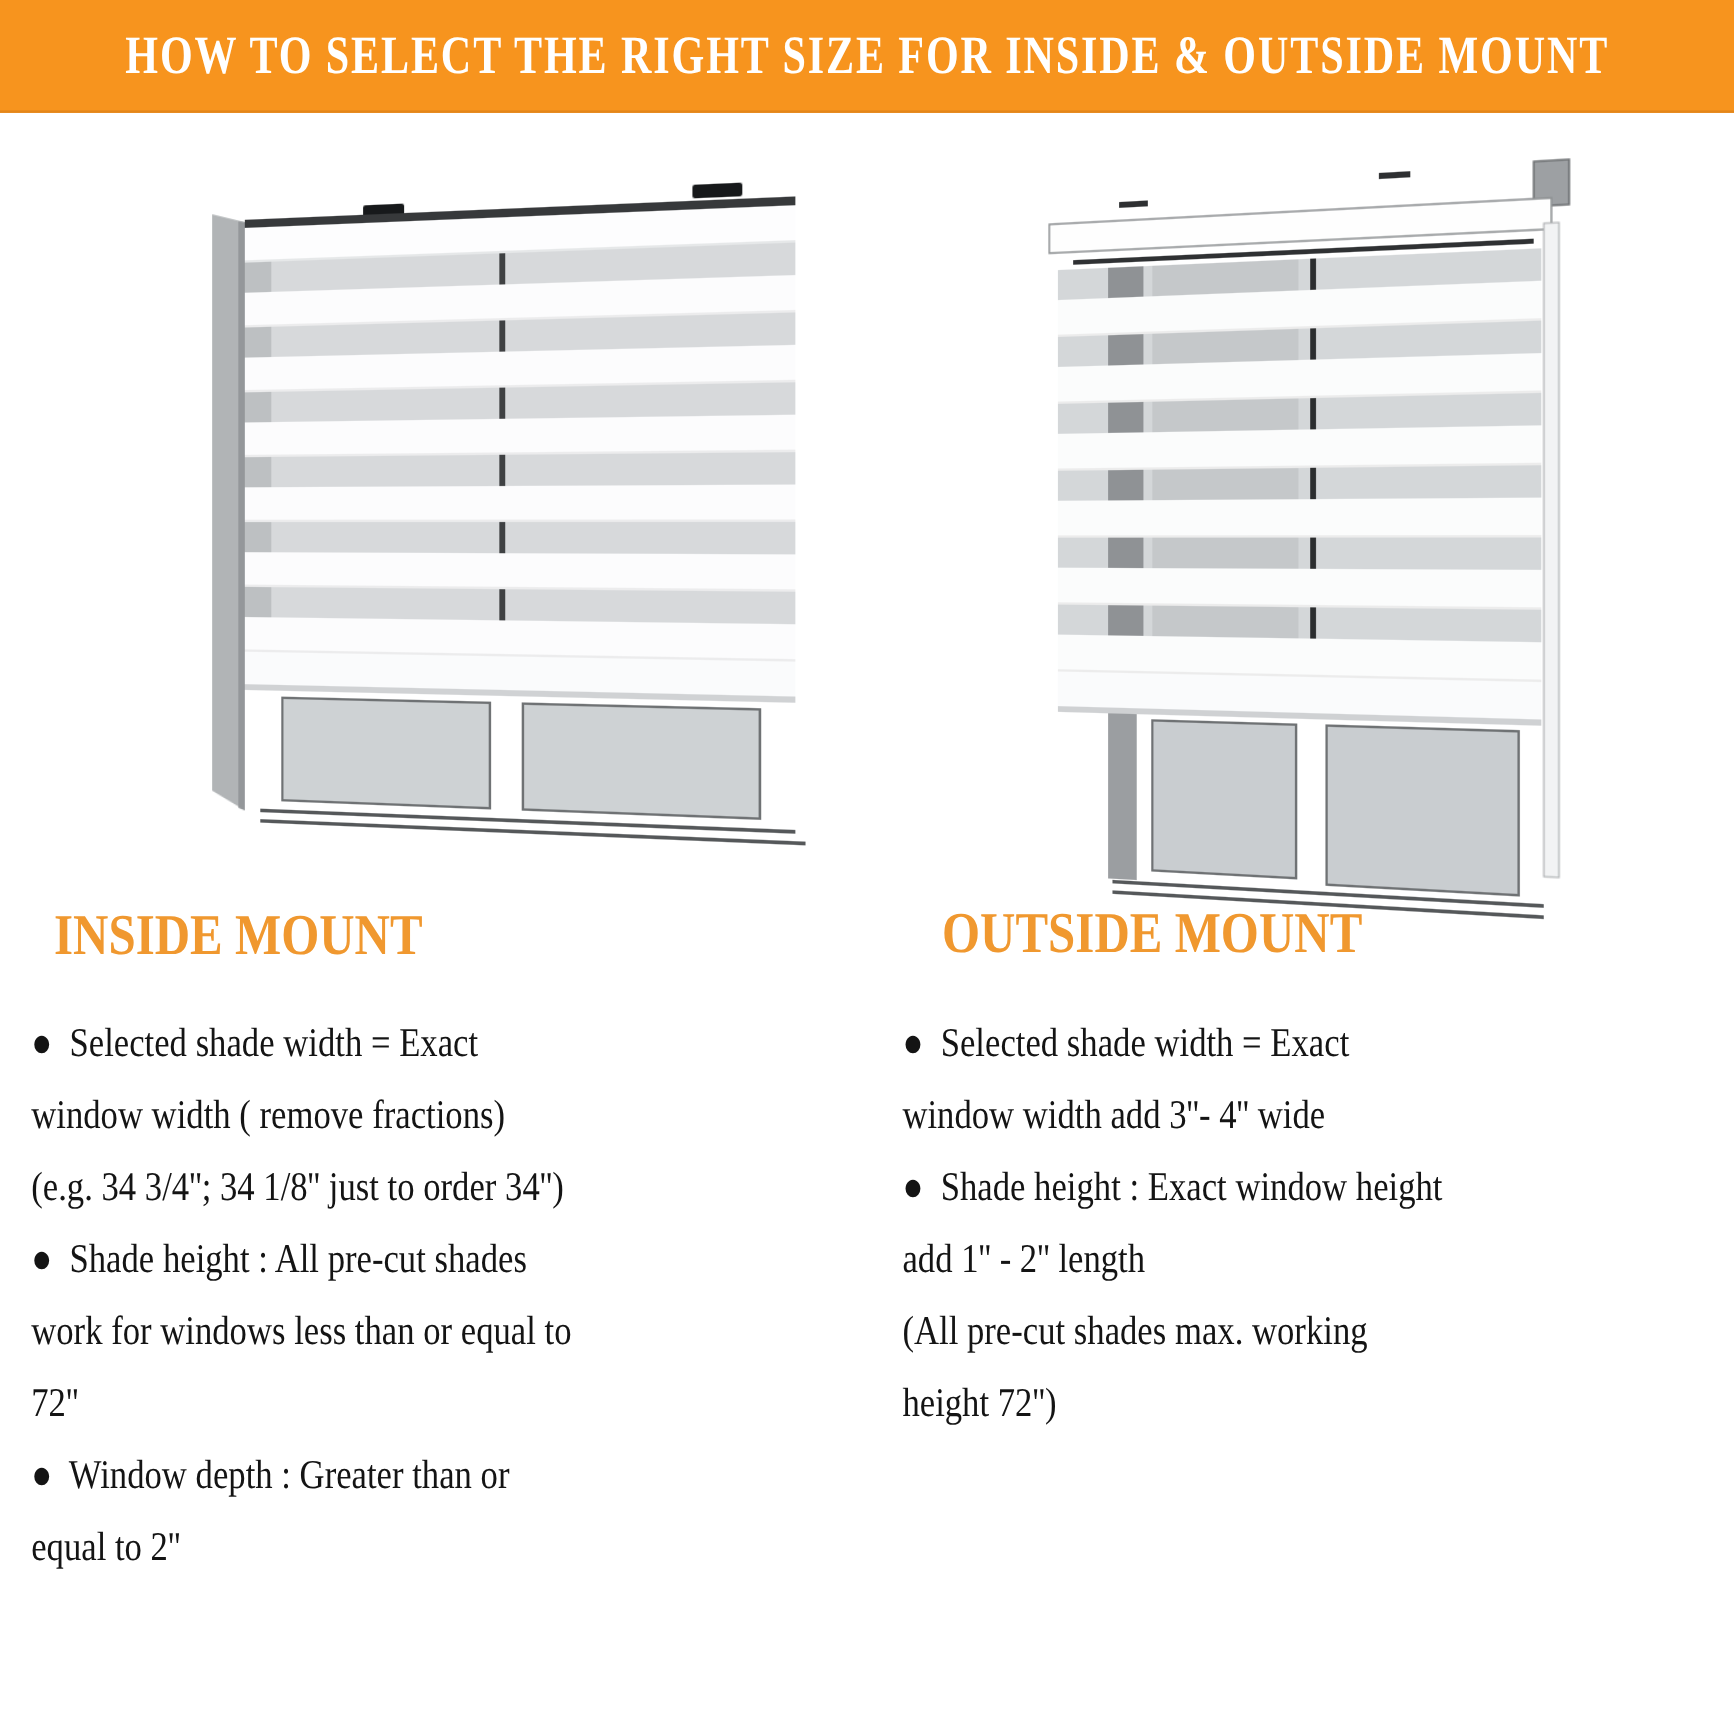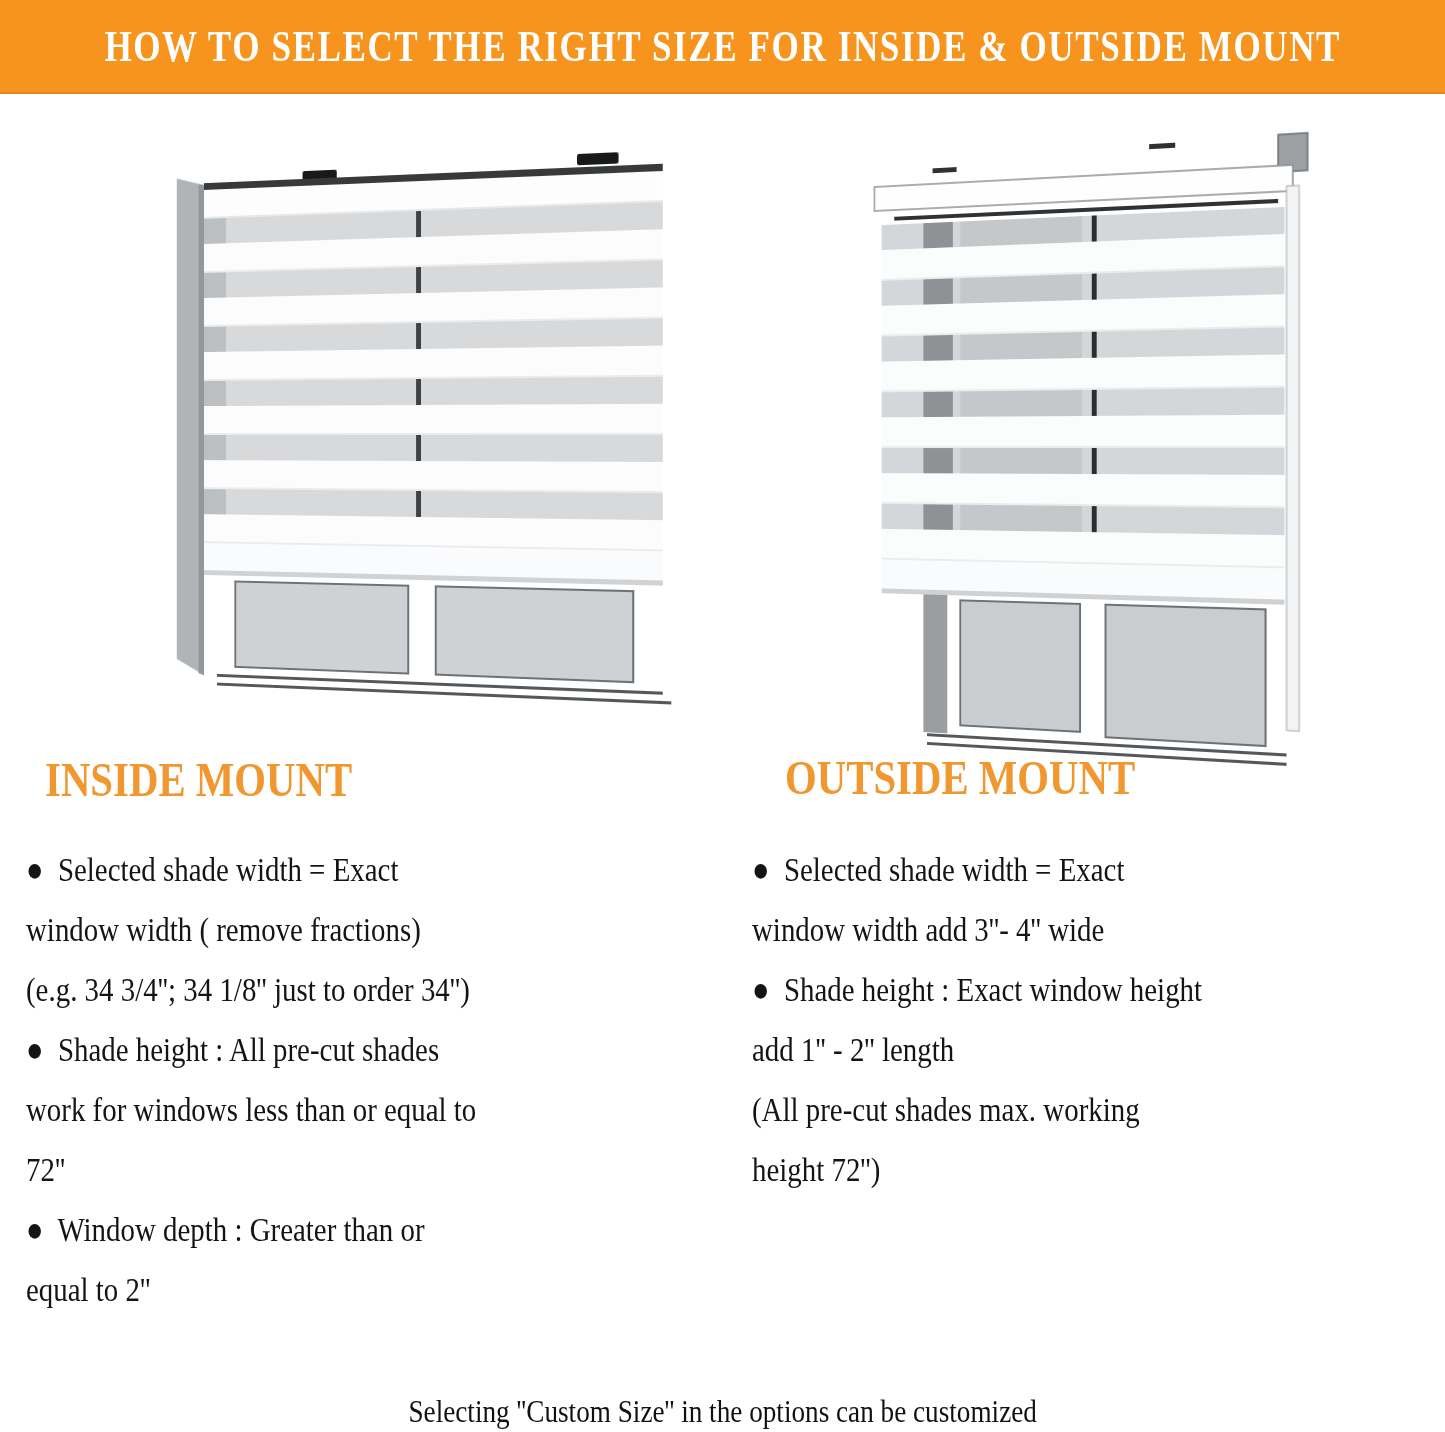--- a/index.html
+++ b/index.html
@@ -262,17 +262,14 @@
 
   <div class="col col-right">
     <div class="line">●  Selected shade width = Exact</div>
     <div class="line">window width add 3''- 4'' wide</div>
     <div class="line">●  Shade height : Exact window height</div>
     <div class="line">add 1'' - 2'' length</div>
     <div class="line">(All pre-cut shades max. working</div>
     <div class="line">height 72'')</div>
   </div>
 
-  <div class="footer">
-    <span class="footer-text">Selecting ''Custom Size'' in the options can be customized</span>
-  </div>
 
 </div>
 
 </body></html>

